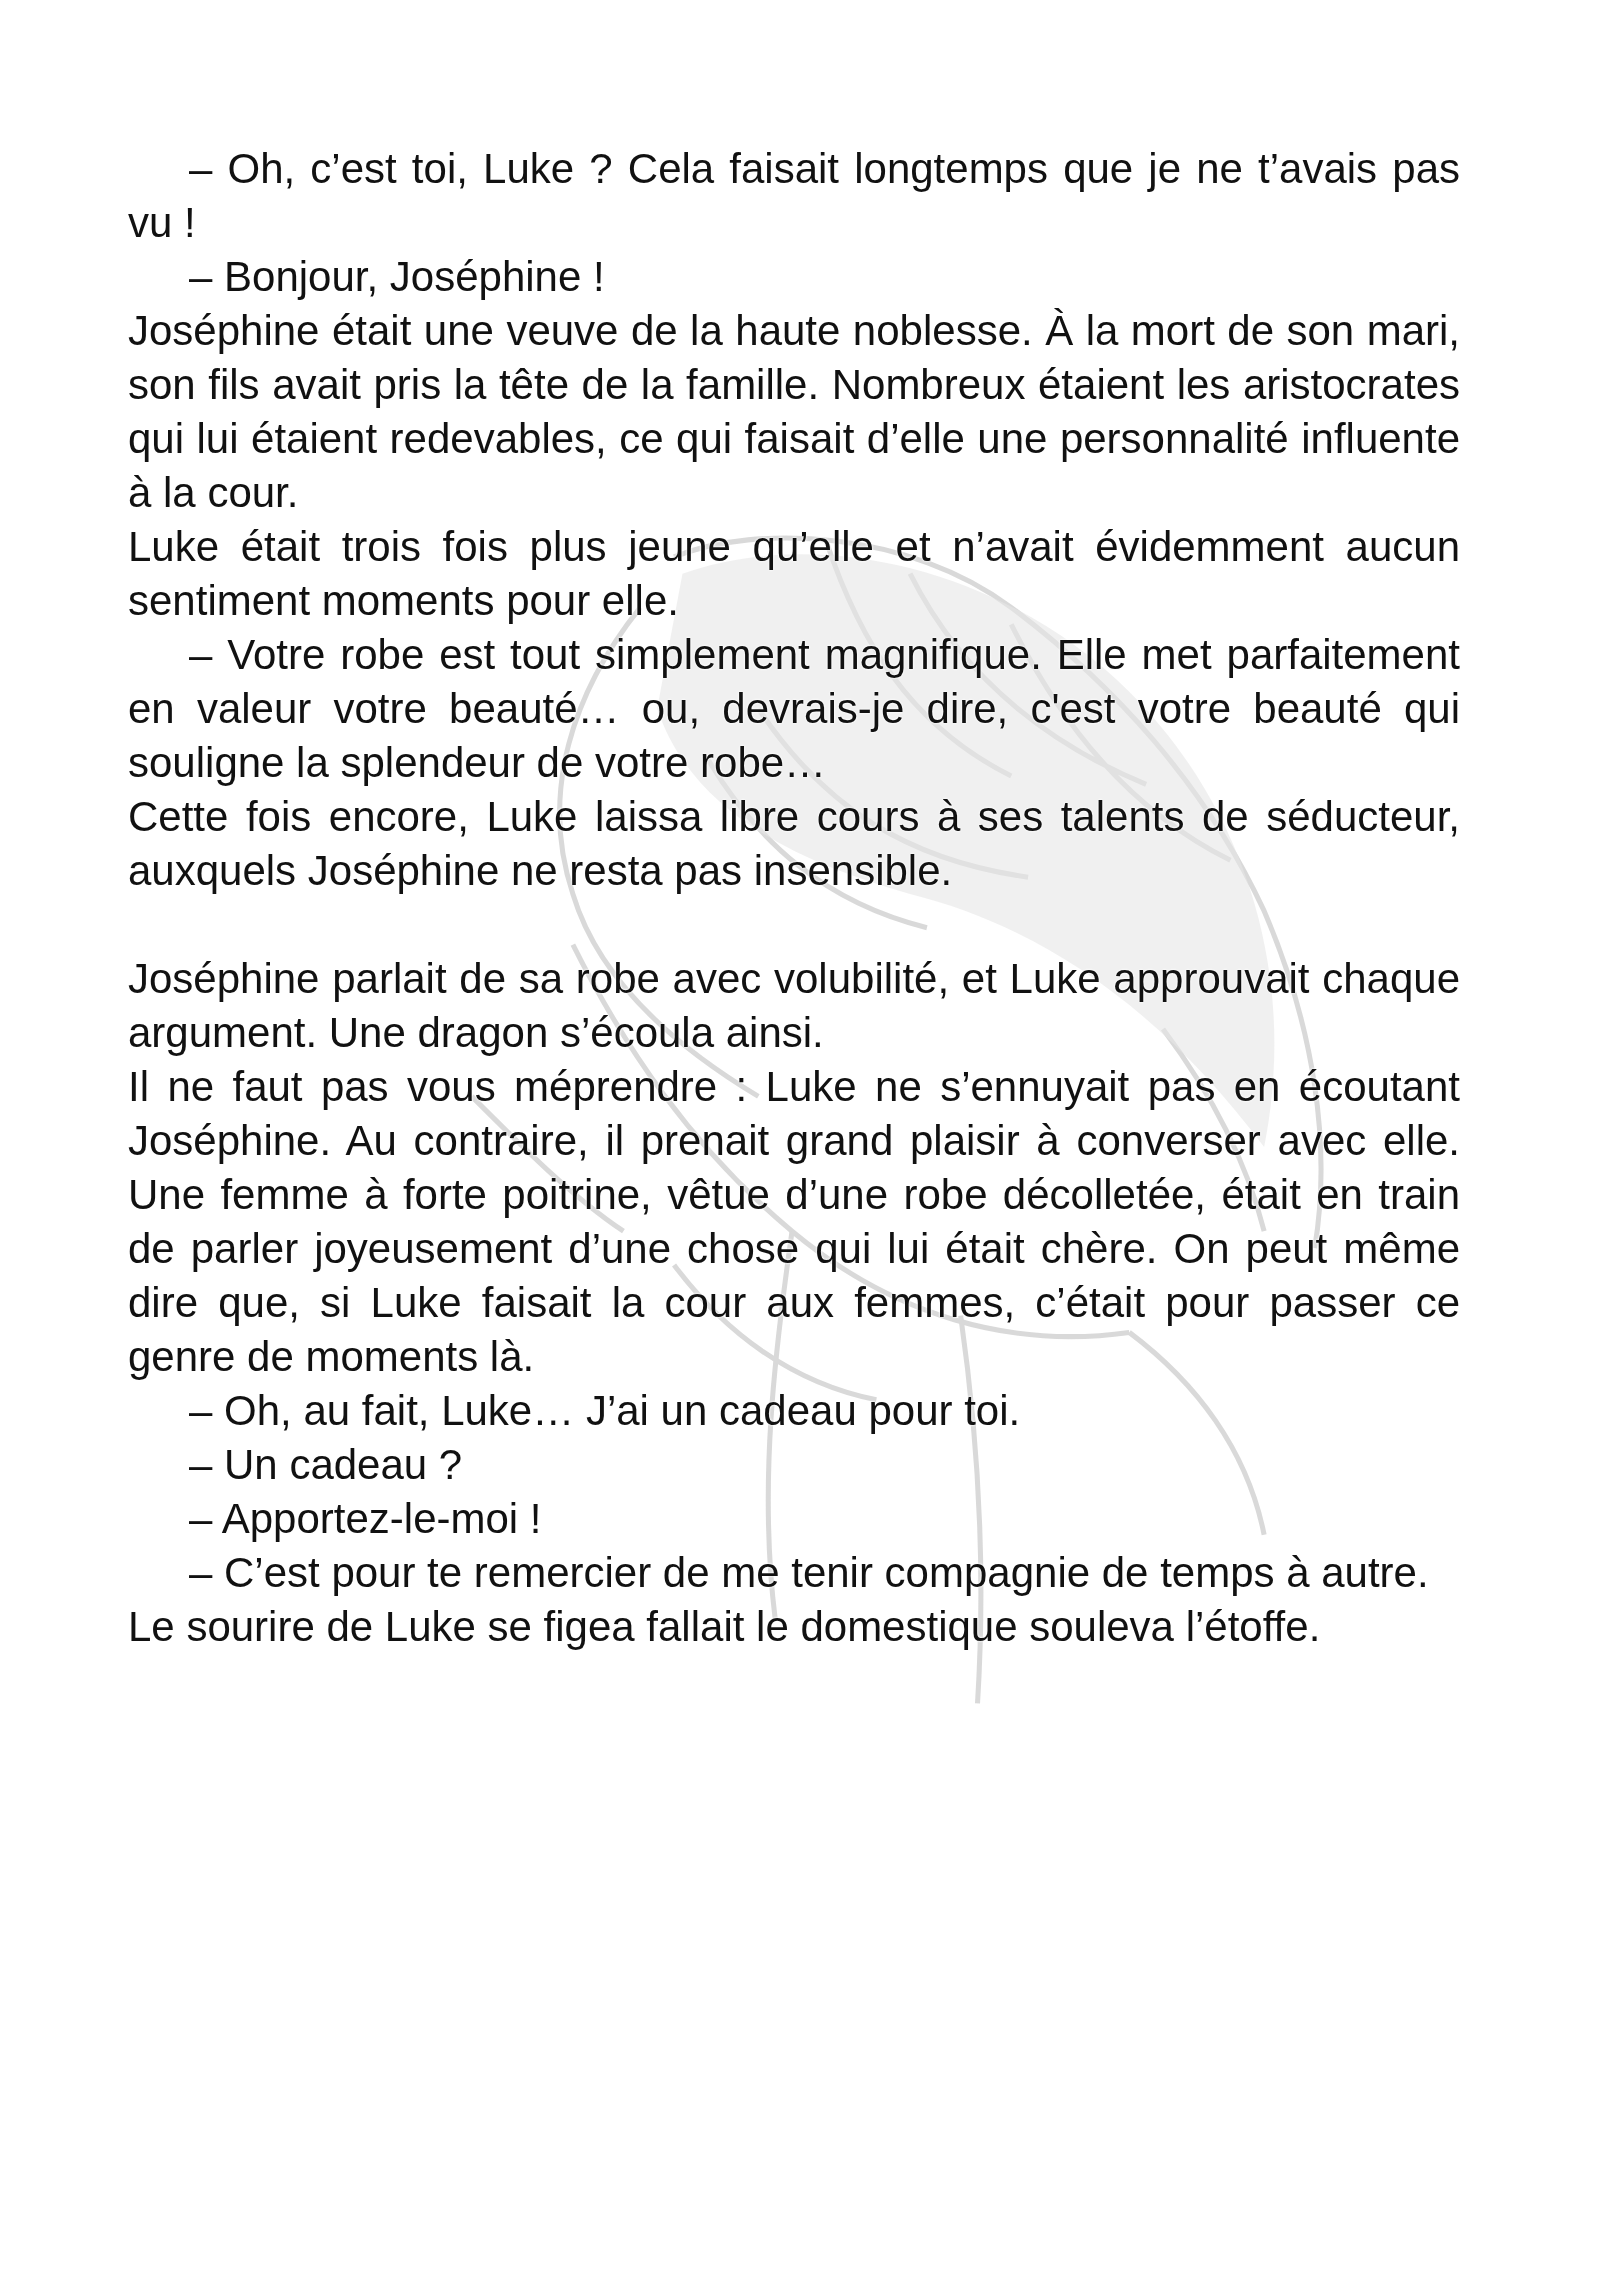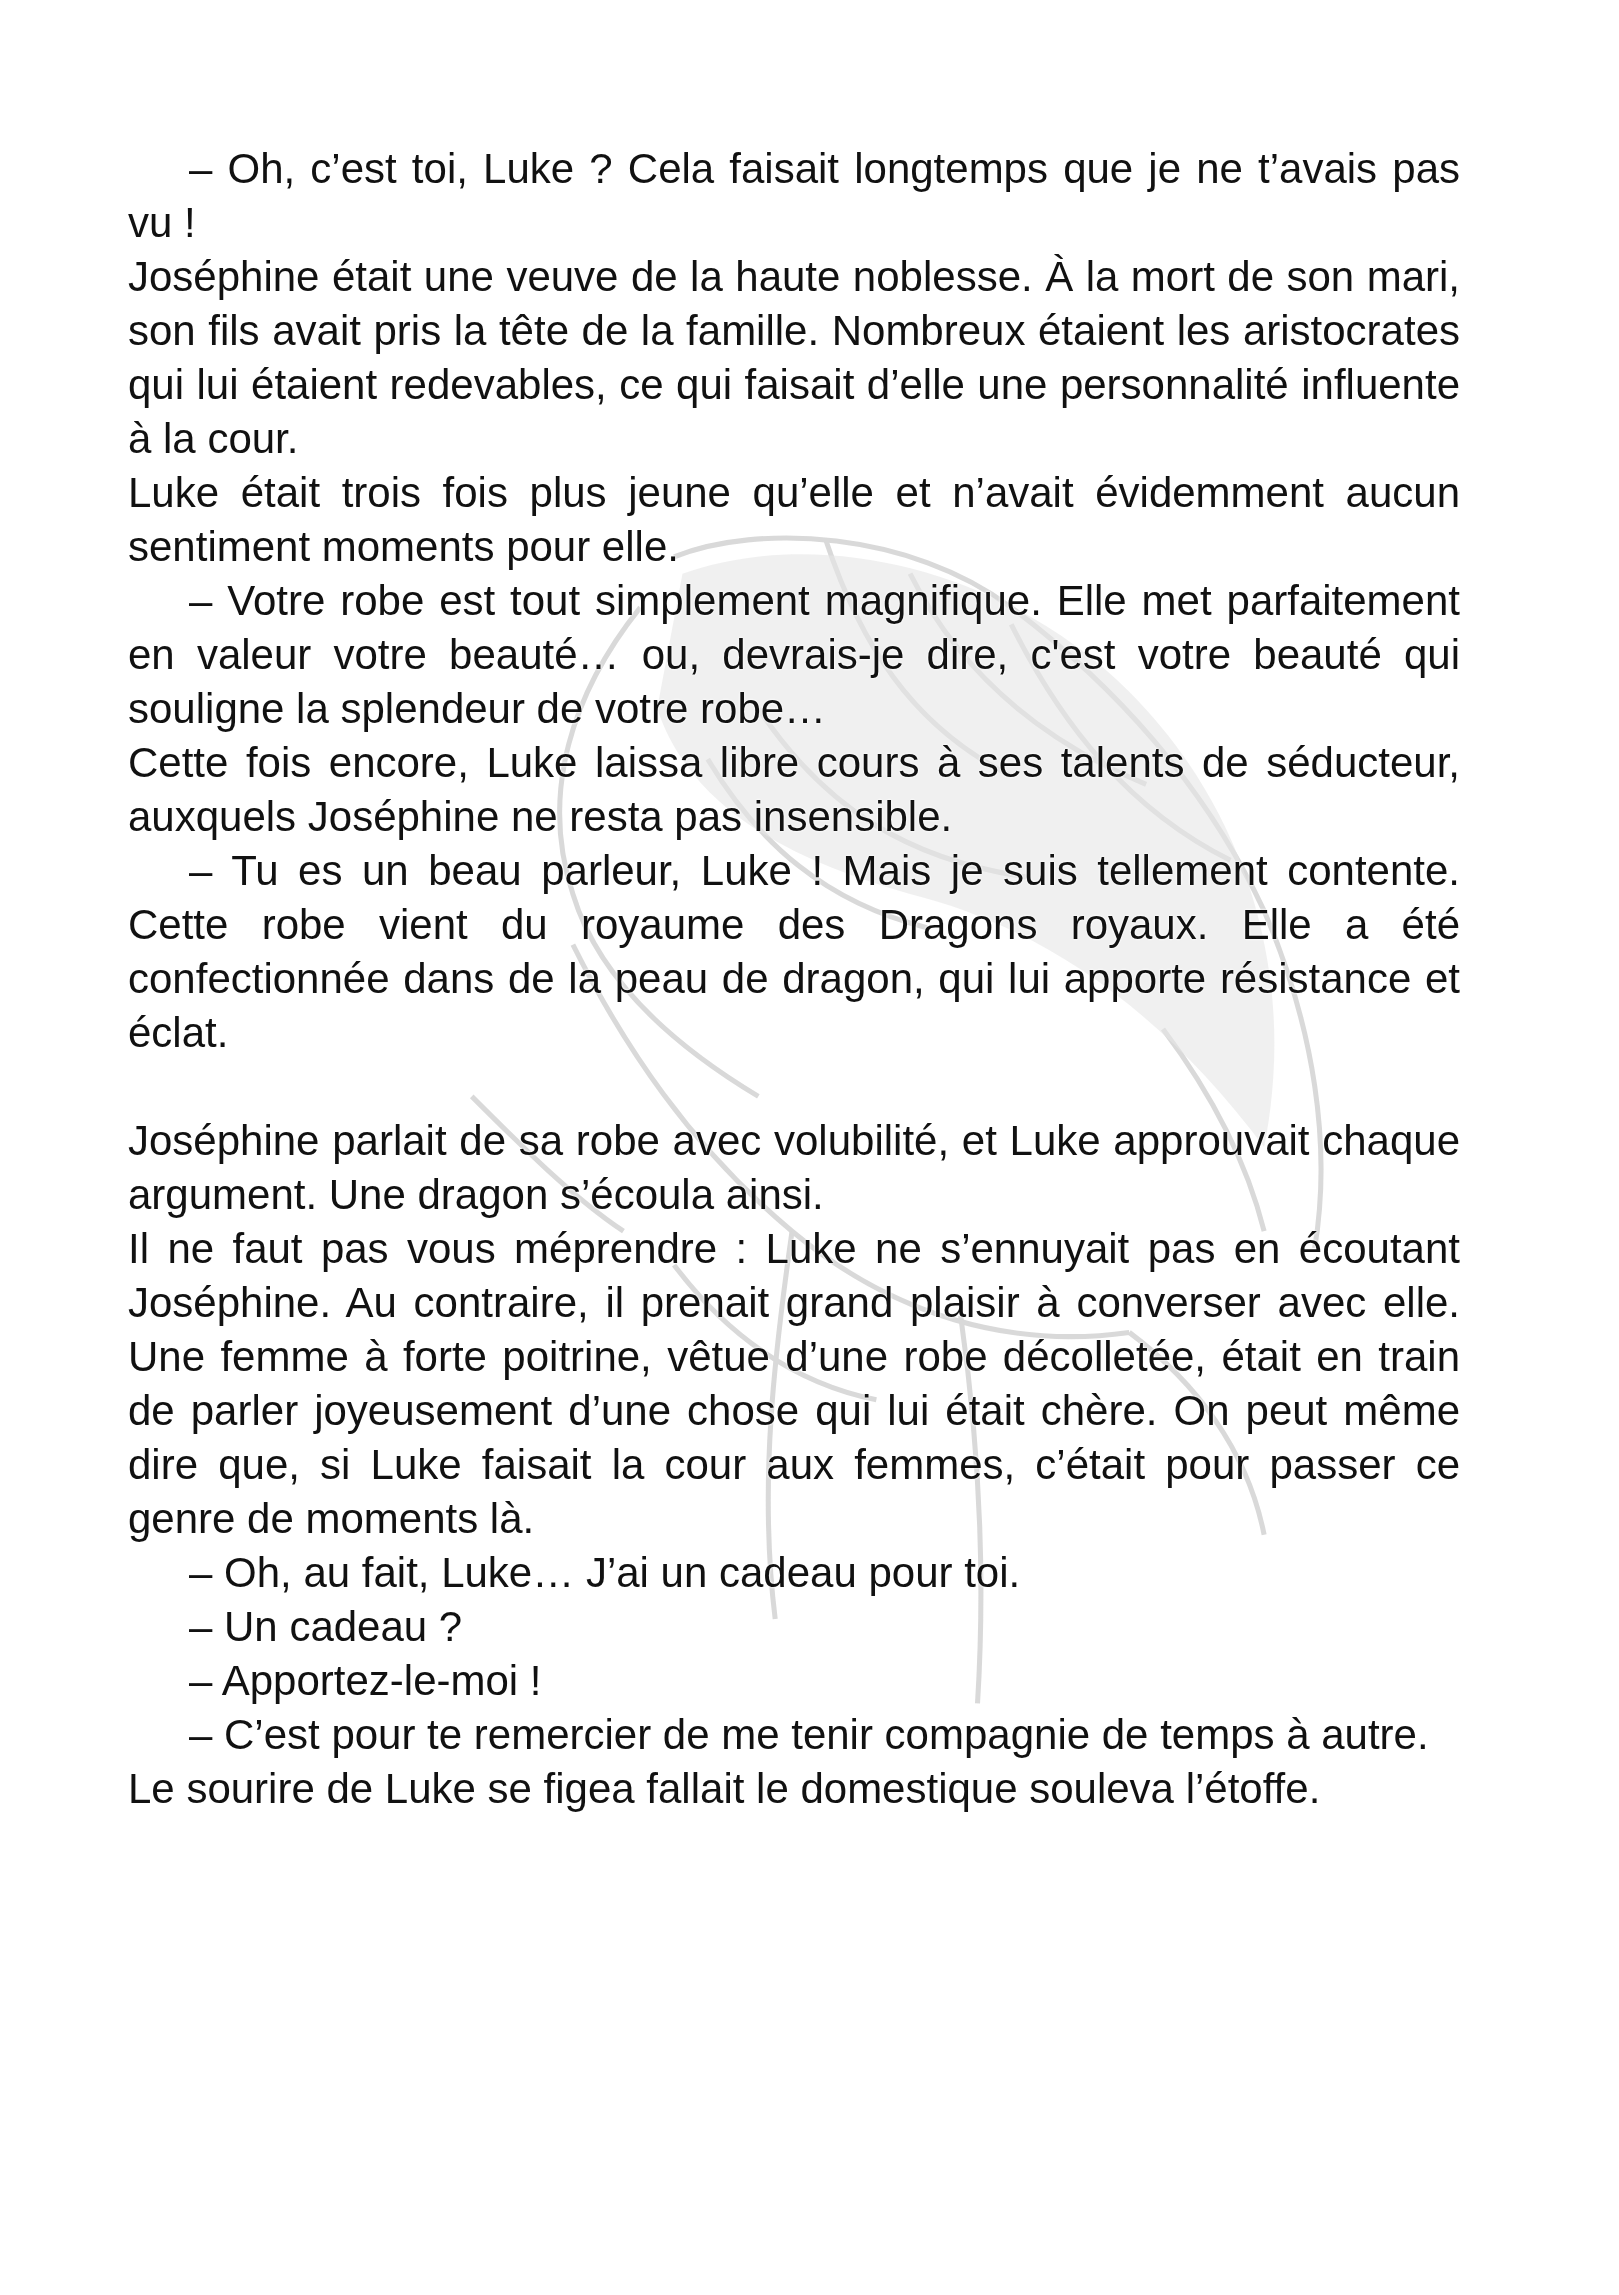--- a/index.html
+++ b/index.html
@@ -32,25 +32,25 @@
       <path d="M420 900 C480 980 560 1040 660 1060 M960 980 C1040 1040 1100 1120 1120 1220"></path>
       <path d="M180 700 C240 760 300 820 360 860 M1000 620 C1060 700 1100 780 1120 860"></path>
     </g>
     <g fill="#e6e6e6" opacity="0.6">
       <path d="M430 80 C600 20 820 80 960 220 C1100 360 1160 560 1120 760 C1000 600 860 500 700 460 C560 420 440 360 400 240 Z"></path>
     </g>
   </svg>
 
   <div class="text">
     <p class="p dlg"><span>– Oh, c’est toi, Luke ? Cela faisait longtemps que je ne t’avais pas vu !</span></p>
+    <p class="p dlg"><span>– Bonjour, Joséphine !</span></p>
     <p class="p"><span>Joséphine était une veuve de la haute noblesse. À la mort de son mari, son fils avait pris la tête de la famille. Nombreux étaient les aristocrates qui lui étaient redevables, ce qui faisait d’elle une personnalité influente à la cour.</span></p>
     <p class="p"><span>Luke était trois fois plus jeune qu’elle et n’avait évidemment aucun sentiment moments pour elle.</span></p>
     <p class="p dlg"><span>– Votre robe est tout simplement magnifique. Elle met parfaitement en valeur votre beauté… ou, devrais-je dire, c'est votre beauté qui souligne la splendeur de votre robe…</span></p>
     <p class="p"><span>Cette fois encore, Luke laissa libre cours à ses talents de séducteur, auxquels Joséphine ne resta pas insensible.</span></p>
-    <p class="p dlg"><span>– Tu es un beau parleur, Luke ! Mais je suis tellement contente. Cette robe vient du royaume des Dragons royaux. Elle a été confectionnée dans de la peau de dragon, qui lui apporte résistance et éclat.</span></p>
     <div class="blank"></div>
     <p class="p"><span>Joséphine parlait de sa robe avec volubilité, et Luke approuvait chaque argument. Une dragon s’écoula ainsi.</span></p>
     <p class="p"><span>Il ne faut pas vous méprendre : Luke ne s’ennuyait pas en écoutant Joséphine. Au contraire, il prenait grand plaisir à converser avec elle. Une femme à forte poitrine, vêtue d’une robe décolletée, était en train de parler joyeusement d’une chose qui lui était chère. On peut même dire que, si Luke faisait la cour aux femmes, c’était pour passer ce genre de moments là.</span></p>
     <p class="p dlg"><span>– Oh, au fait, Luke… J’ai un cadeau pour toi.</span></p>
     <p class="p dlg"><span>– Un cadeau ?</span></p>
     <p class="p dlg"><span>– Apportez-le-moi !</span></p>
     <p class="p dlg"><span>– C’est pour te remercier de me tenir compagnie de temps à autre.</span></p>
     <p class="p"><span>Le sourire de Luke se figea fallait le domestique souleva l’étoffe.</span></p>
   </div>
 </div>

